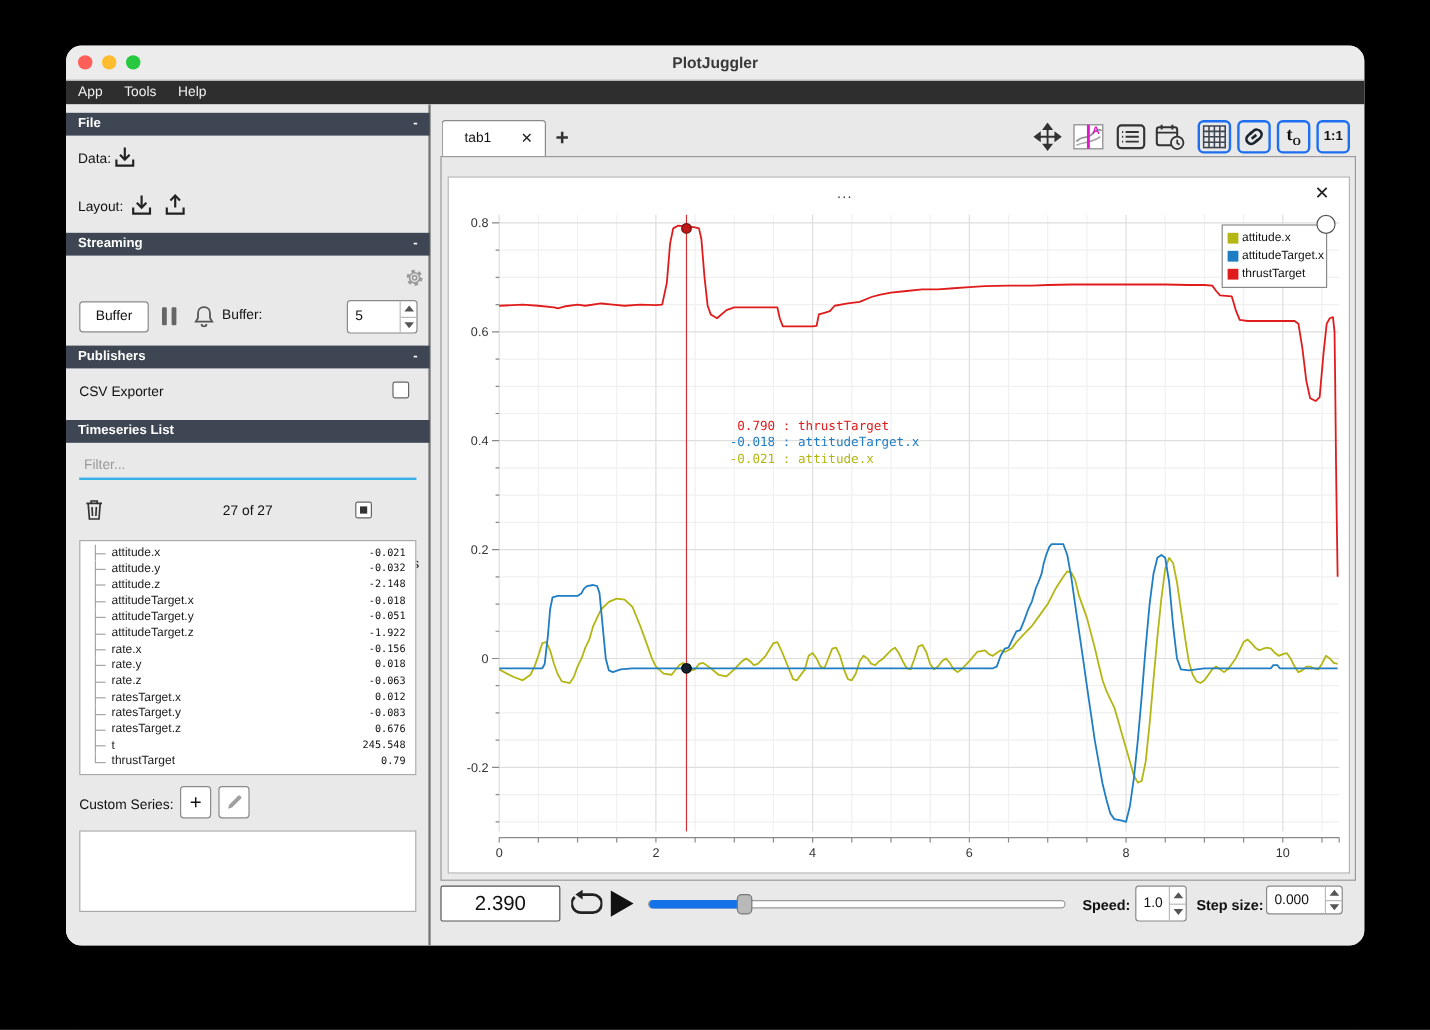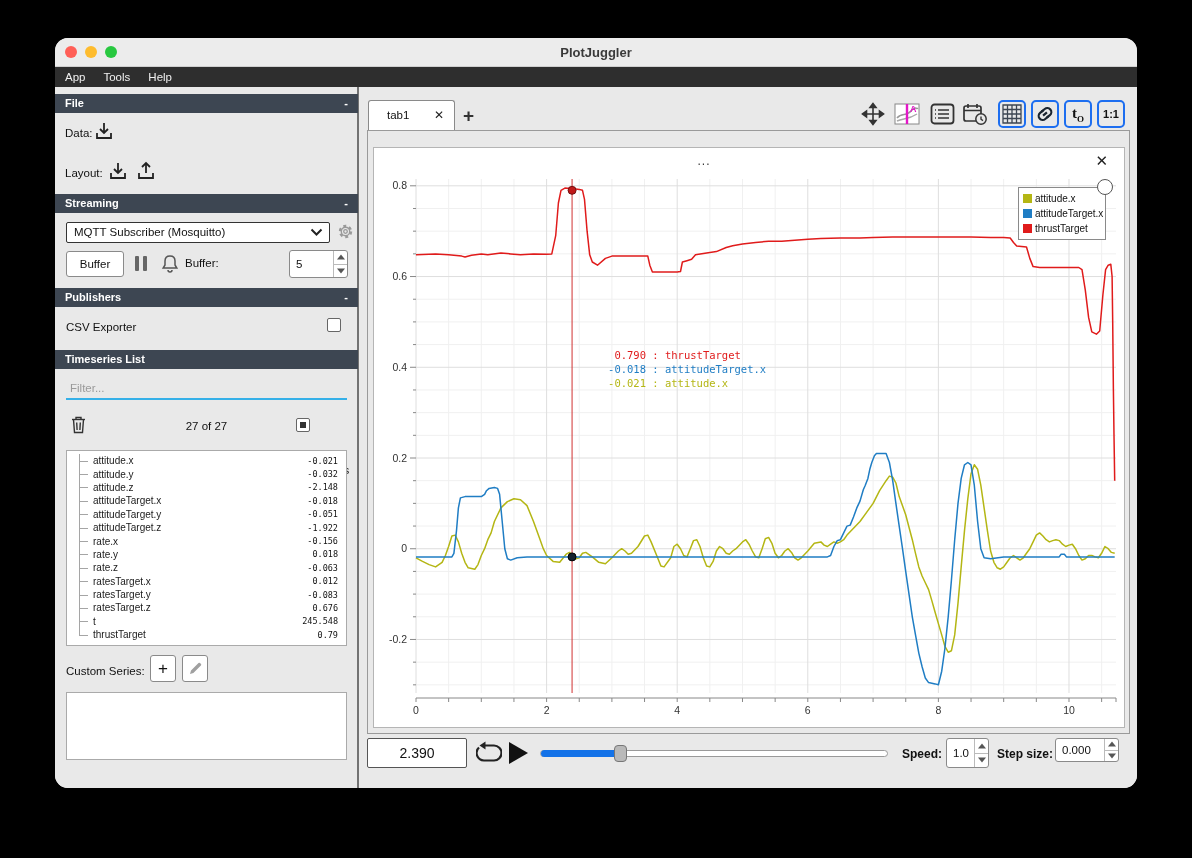--- a/index.html
+++ b/index.html
@@ -72,21 +72,21 @@
   .legend { position:absolute; left:644px; top:39px; width:88px; background:#fff; border:1px solid #8a8a8a; padding:3px 4px; }
   .lgrow { display:flex; align-items:center; gap:3px; height:15px; }
   .lgrow .sw { width:9px; height:9px; flex:none; }
   .lgrow .lb { font-size:10px; color:#111; white-space:nowrap; }
   .lg-handle { position:absolute; left:723px; top:31px; width:16px; height:16px; border:1.5px solid #555; border-radius:50%; background:#fff; }
   .tooltip { position:absolute; left:212px; top:200px; font-family:"DejaVu Sans Mono", monospace; font-size:10.5px; line-height:14px; }
   .tooltip .tl { display:flex;margin-left:16px; }
   .tooltip .tv { width:44px; text-align:right; white-space:pre; }
   
   .timebox { position:absolute; left:8px; top:651px; width:100px; height:30px; background:#fff; border:1px solid #555; border-radius:2px; }
-  .timebox span { position:absolute; left:50%; top:50%; transform:translate(-50%,-50%); font-size:14px; color:#111; }
+  .timebox span { position:absolute; left:50%; top:50%; transform:translate(-50%,-50%); font-size:17px; color:#111; }
   .loopbtn { position:absolute; left:117px; top:654px; }
   .playbtn { position:absolute; left:150px; top:655px; width:0; height:0; border-top:11px solid transparent; border-bottom:11px solid transparent; border-left:19px solid #111; }
   .slider { position:absolute; left:181px; top:661px; width:348px; height:11px; }
   .groove { position:absolute; left:0; right:0; top:2px; height:7px; background:#fff; border:1px solid #999; border-radius:4px; }
   .gfill { position:absolute; left:1px; top:2px; height:7px; background:#1372e8; border-radius:4px 0 0 4px; }
   .handle { position:absolute; top:-3px; width:13px; height:17px; background:#b9b9b9; border:1px solid #777; border-radius:4px; }
   .blabel { position:absolute; font-size:12px; font-weight:bold; color:#111; top:660px; }
 </style>
 </head>
 <body>
@@ -143,26 +143,20 @@
               <path d="M11 13 v-9"></path>
               <path d="M7 7 l4 -4 4 4"></path>
             </g>
           </svg>
       </span>
       <div class="arrow-right" style="left:332px; top:78px;">▶</div>
 
       <div class="sechead" style="top:107px">
         <span>Streaming</span>
         <span class="minus">-</span>
-      </div>
-      <div class="combo">
-        <span>MQTT Subscriber (Mosquitto)</span>
-        <svg width="13" height="9" viewBox="0 0 13 9">
-            <path d="M1.5 1.5 L6.5 6.5 L11.5 1.5" stroke="#222" stroke-width="2" fill="none"></path>
-          </svg>
       </div>
       <span class="gear">
         <svg width="17" height="17" viewBox="0 0 17 17">
             <circle cx="8.5" cy="8.5" r="5.5" fill="none" stroke="#9a9a9a" stroke-width="2.4" stroke-dasharray="2.9 2.87"></circle>
             <circle cx="8.5" cy="8.5" r="4.2" fill="none" stroke="#9a9a9a" stroke-width="1.4"></circle>
             <circle cx="8.5" cy="8.5" r="1.8" fill="none" stroke="#9a9a9a" stroke-width="1.3"></circle>
           </svg>
       </span>
       <div class="btn" style="position:absolute; left:11px; top:164px; width:58px; height:26px; line-height:24px;">Buffer</div>
       <span style="position:absolute; left:80px; top:169px; display:flex; gap:4px;">

